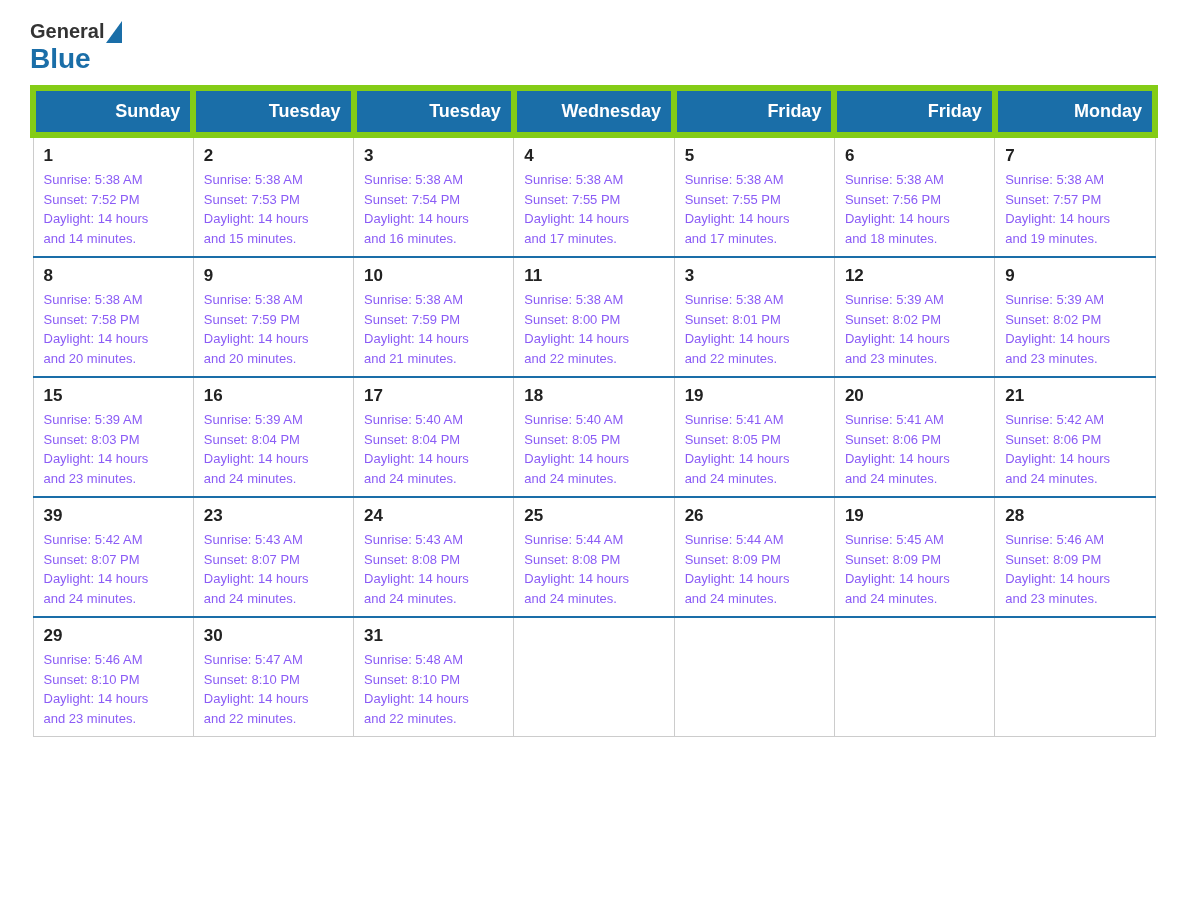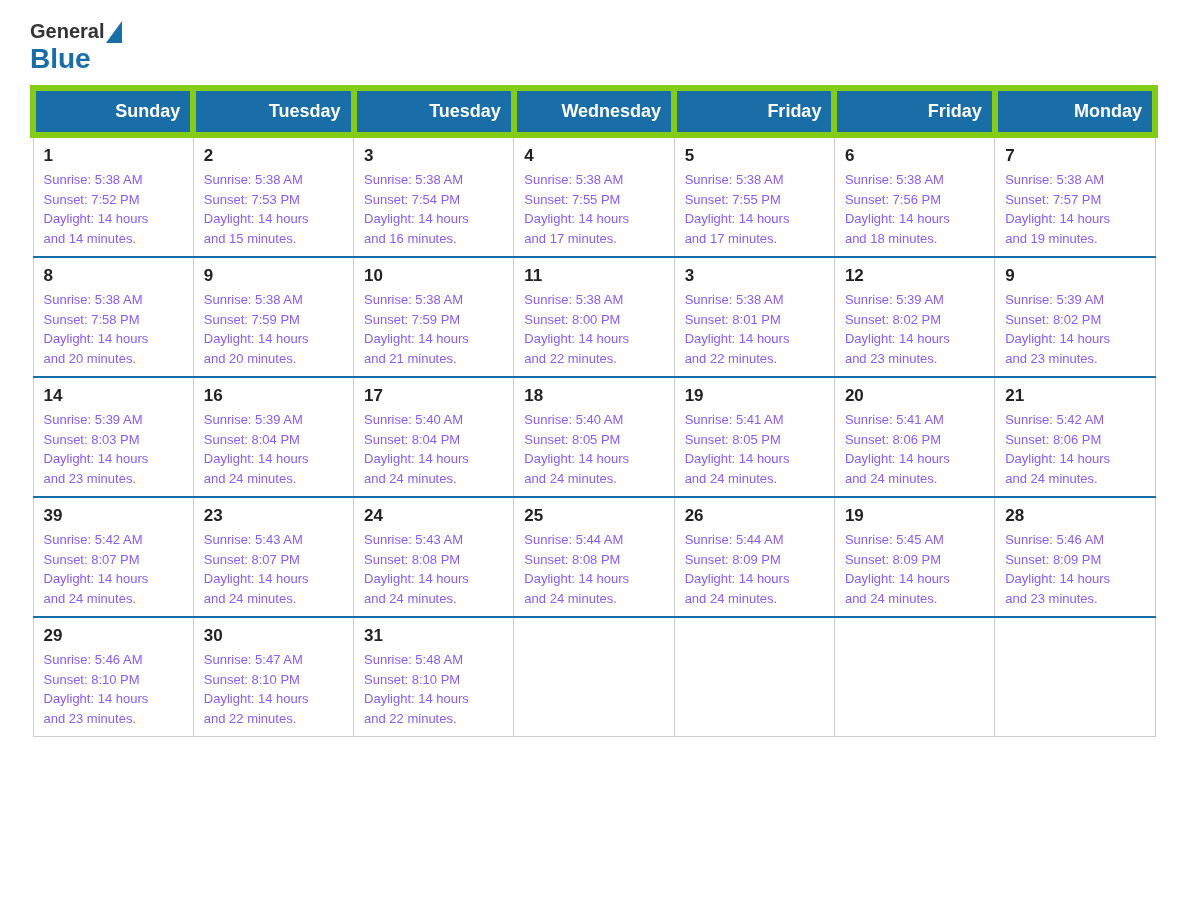--- a/index.html
+++ b/index.html
@@ -254,21 +254,21 @@
           <div class="day-info">
             Sunrise: 5:39 AM<br>
             Sunset: 8:02 PM<br>
             Daylight: 14 hours<br>
             and 23 minutes.
           </div>
         </td>
       </tr>
       <tr class="week-row">
         <td>
-          <span class="day-number">14</span>
+          <span class="day-number">15</span>
           <div class="day-info">
             Sunrise: 5:39 AM<br>
             Sunset: 8:03 PM<br>
             Daylight: 14 hours<br>
             and 23 minutes.
           </div>
         </td>
         <td>
           <span class="day-number">16</span>
           <div class="day-info">

